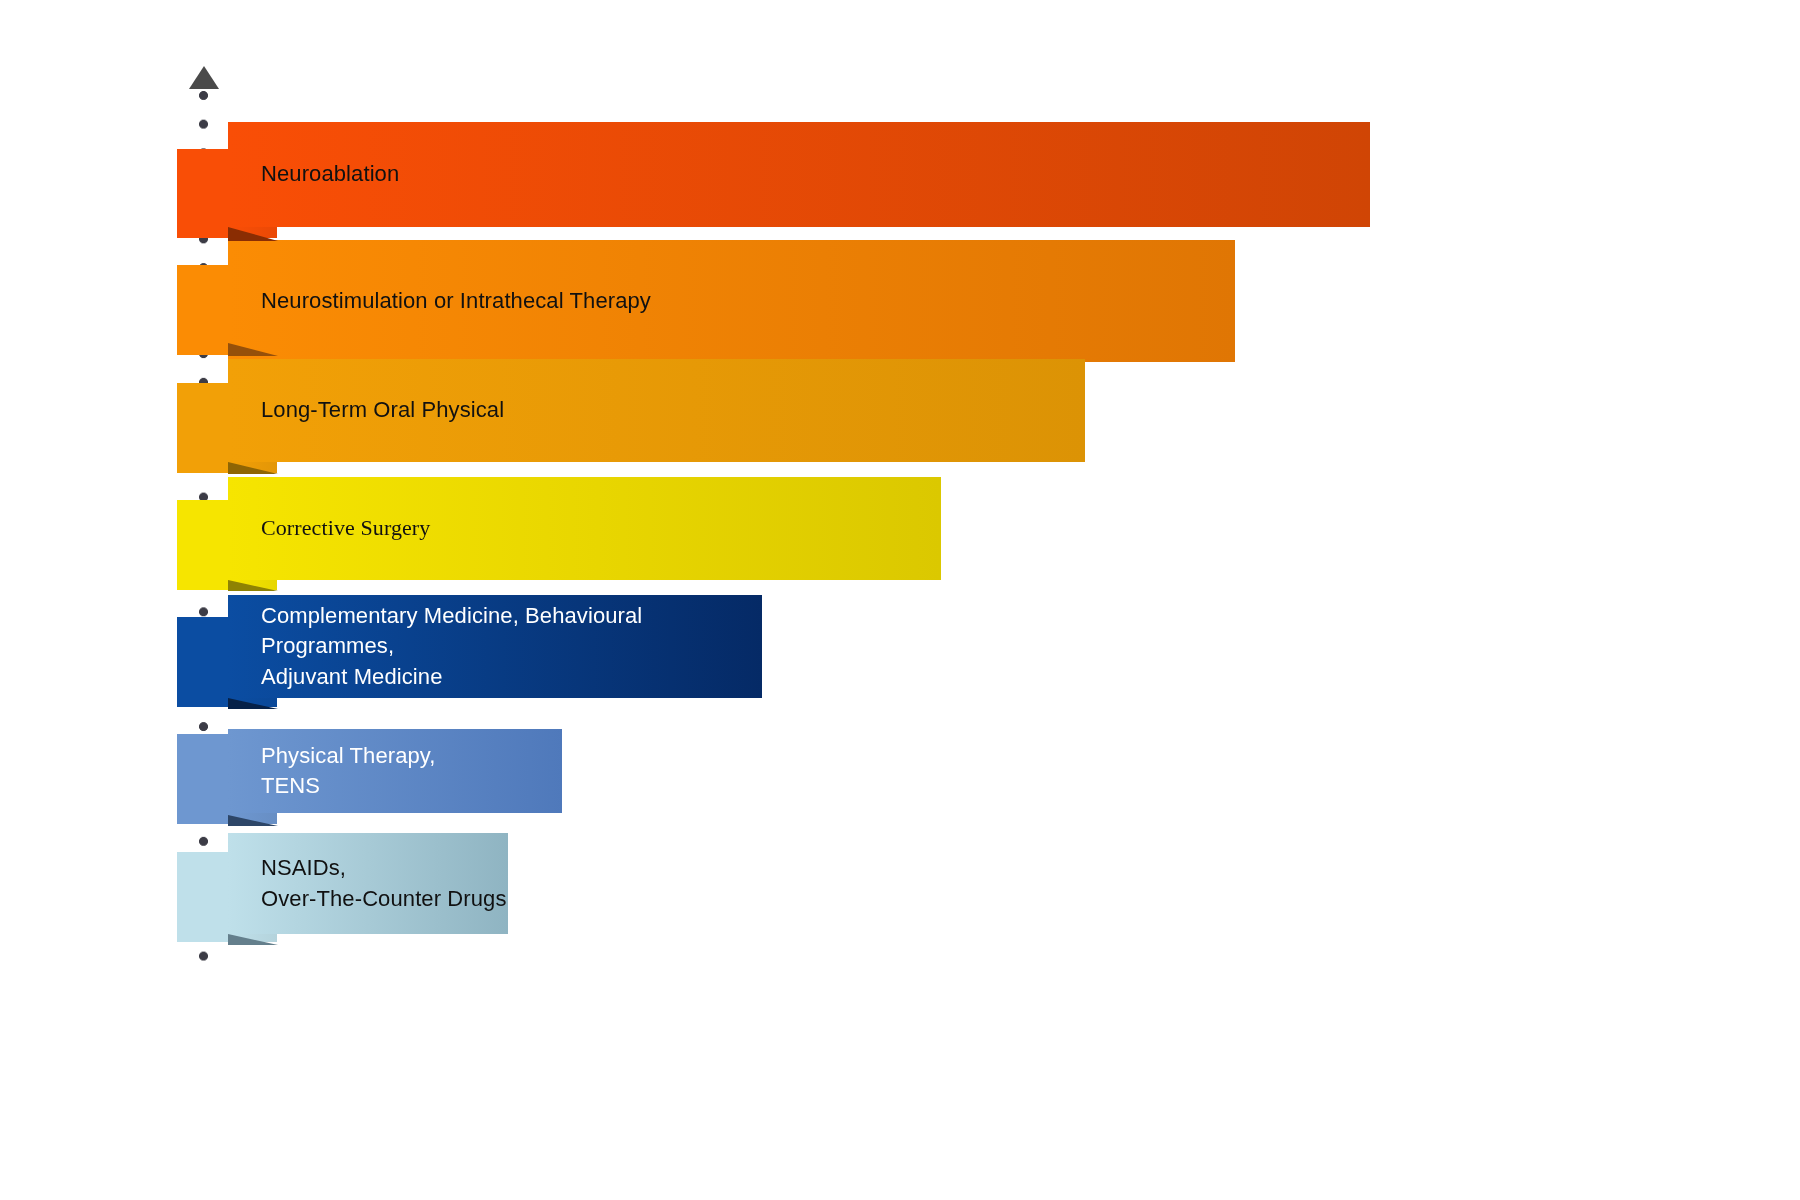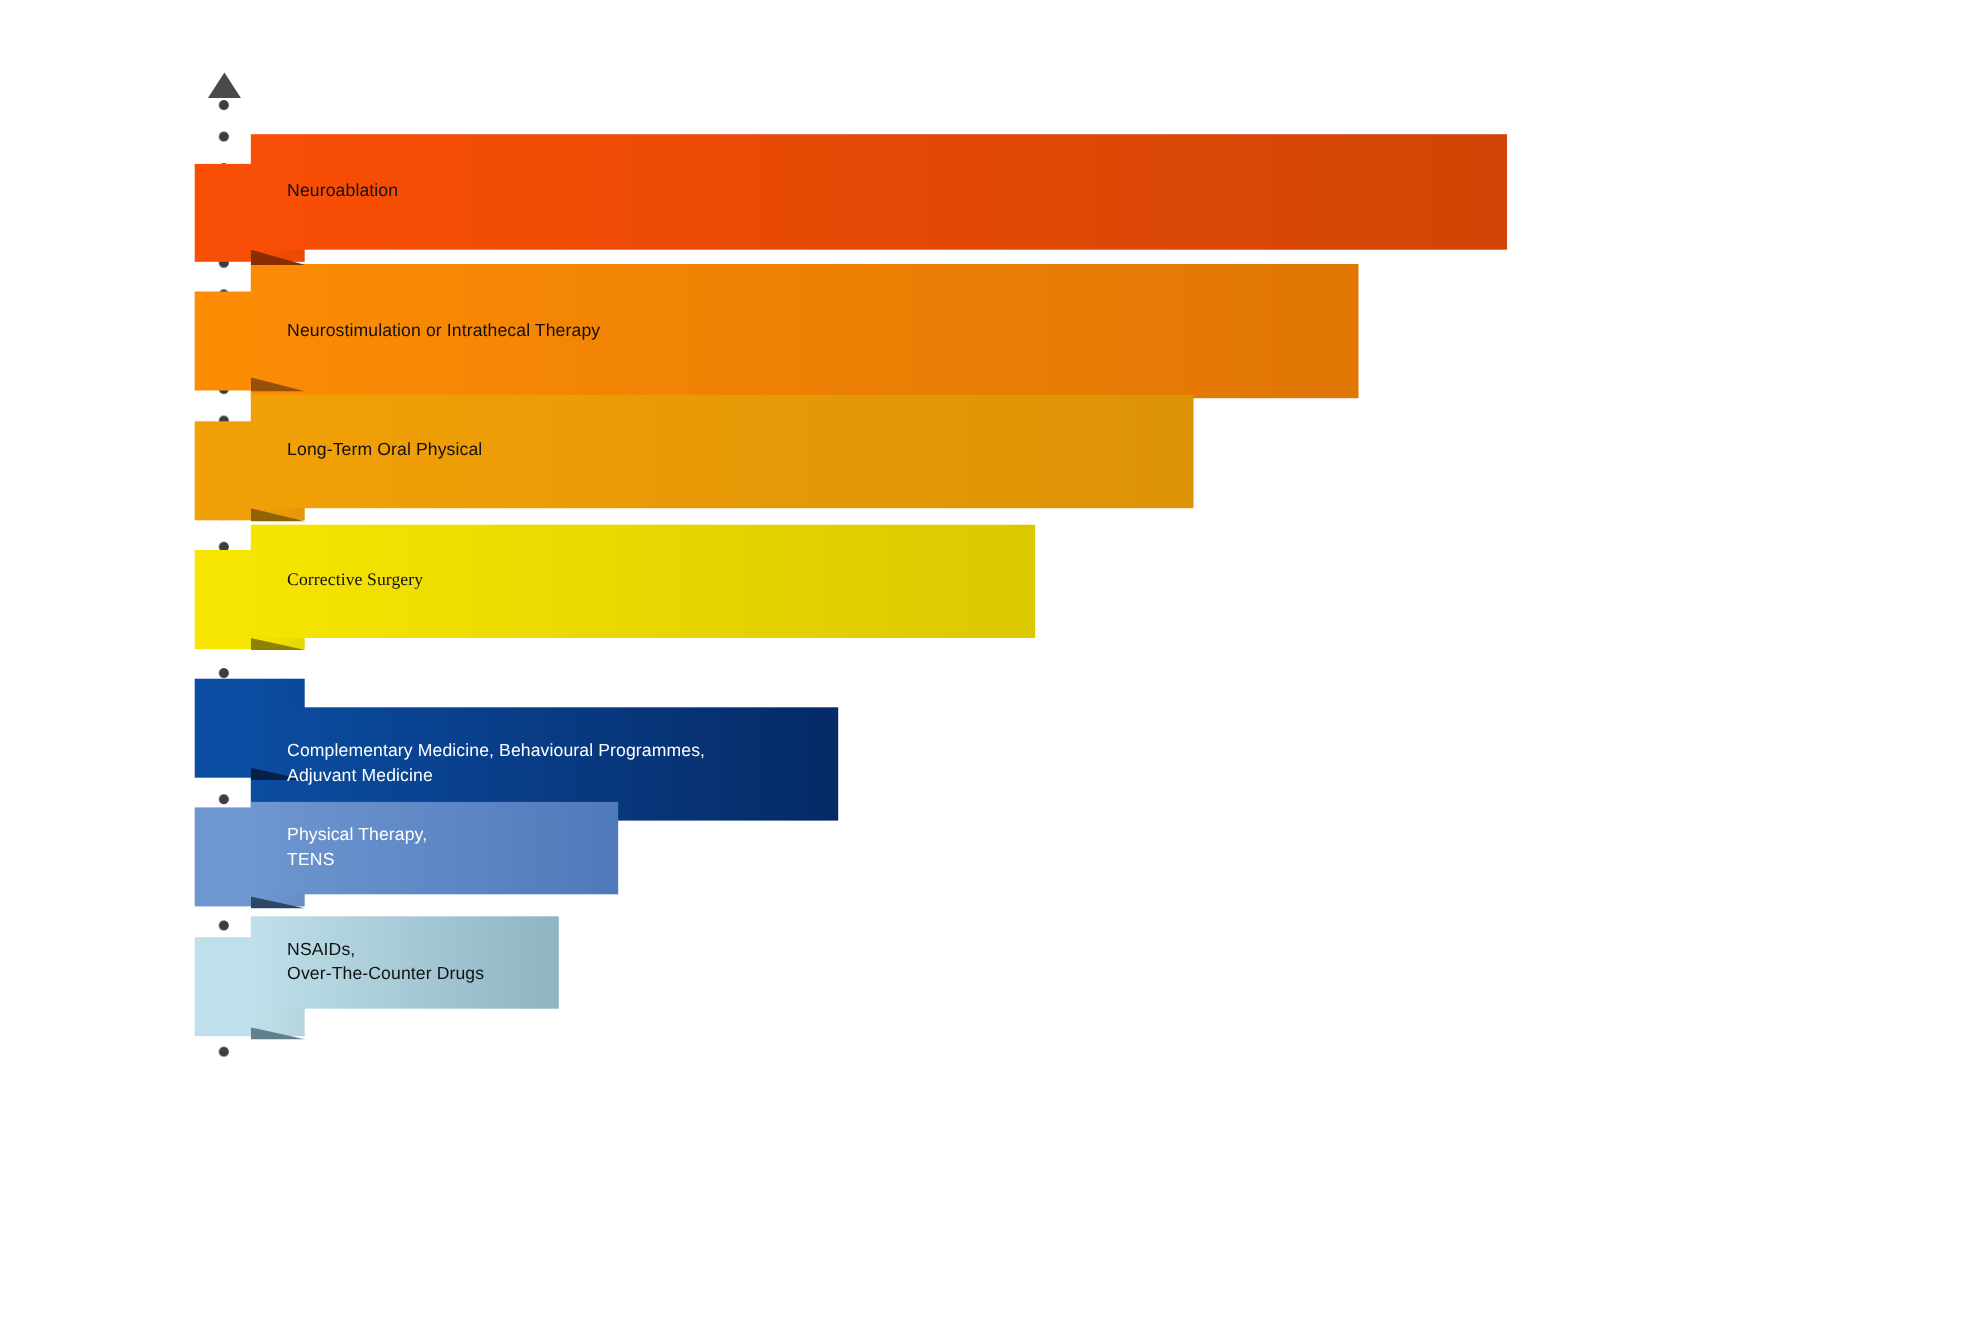--- a/index.html
+++ b/index.html
@@ -65,21 +65,21 @@
   }
 
   
   .bar {
     position: absolute;
     left: 228px;
     display: flex;
     align-items: center;
   }
   .bar-label {
-    font-size: 16px;
+    font-size: 22px;
     line-height: 1.38;
     letter-spacing: 0.1px;
     padding-left: 33px;
     white-space: pre-line;
     position: relative;
     z-index: 3;
   }
   .label-dark  { color: #111111; }
   .label-light { color: #ffffff; }
 
@@ -148,21 +148,21 @@
           <div class="bar-label label-dark">Corrective Surgery</div>
         </div>
       </div>
       <div class="row">
         <div class="tab" style="left: 177px; top: 617px; width: 100px; height: 90px; background: linear-gradient(90deg, rgb(11, 77, 162) 0%, rgb(11, 77, 162) 55%, rgb(10, 72, 152) 100%);"></div>
         <div class="fold" style="left: 228px; top: 698px; width: 50px; height: 11px;">
           <svg width="50" height="11" viewBox="0 0 50 11" preserveAspectRatio="none">
             <polygon points="0,0 50,11 0,11" fill="#062148"></polygon>
           </svg>
         </div>
-        <div class="bar" style="left: 228px; top: 595px; width: 534px; height: 103px; background: linear-gradient(90deg, rgb(11, 77, 162) 0%, rgb(5, 42, 102) 100%); margin-top: 48px;">
+        <div class="bar" style="left: 228px; top: 595px; width: 534px; height: 103px; background: linear-gradient(90deg, rgb(11, 77, 162) 0%, rgb(5, 42, 102) 100%);">
           <div class="bar-label label-light">Complementary Medicine, Behavioural Programmes,
 Adjuvant Medicine</div>
         </div>
       </div>
       <div class="row">
         <div class="tab" style="left: 177px; top: 734px; width: 100px; height: 90px; background: linear-gradient(90deg, rgb(110, 151, 208) 0%, rgb(110, 151, 208) 55%, rgb(103, 142, 196) 100%);"></div>
         <div class="fold" style="left: 228px; top: 815px; width: 50px; height: 11px;">
           <svg width="50" height="11" viewBox="0 0 50 11" preserveAspectRatio="none">
             <polygon points="0,0 50,11 0,11" fill="#2d4668"></polygon>
           </svg>
@@ -172,20 +172,20 @@
 TENS</div>
         </div>
       </div>
       <div class="row">
         <div class="tab" style="left: 177px; top: 852px; width: 100px; height: 90px; background: linear-gradient(90deg, rgb(191, 224, 234) 0%, rgb(191, 224, 234) 55%, rgb(180, 211, 220) 100%);"></div>
         <div class="fold" style="left: 228px; top: 934px; width: 50px; height: 11px;">
           <svg width="50" height="11" viewBox="0 0 50 11" preserveAspectRatio="none">
             <polygon points="0,0 50,11 0,11" fill="#647f8c"></polygon>
           </svg>
         </div>
-        <div class="bar" style="left: 228px; top: 833px; width: 280px; height: 84px; background: linear-gradient(90deg, rgb(191, 224, 234) 0%, rgb(143, 180, 194) 100%);">
+        <div class="bar" style="left: 228px; top: 833px; width: 280px; height: 101px; background: linear-gradient(90deg, rgb(191, 224, 234) 0%, rgb(143, 180, 194) 100%);">
           <div class="bar-label label-dark">NSAIDs,
 Over-The-Counter Drugs</div>
         </div>
       </div>
     </div>
 
 </div>
 
 </body></html>

